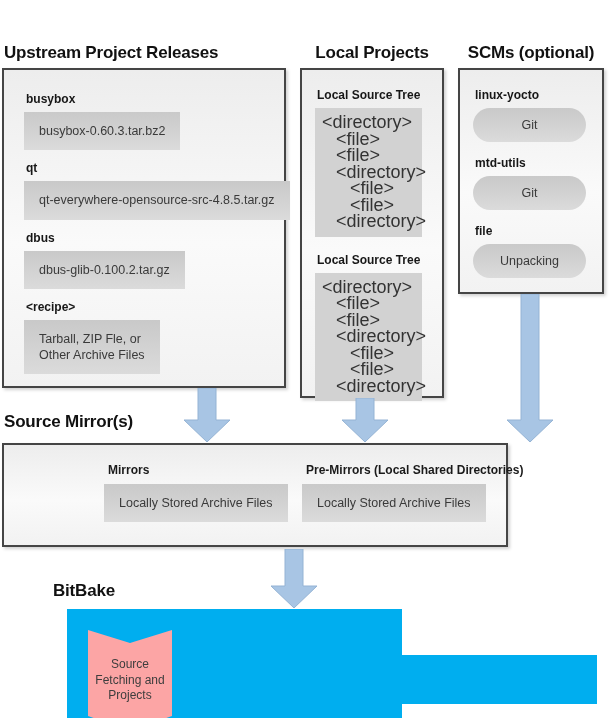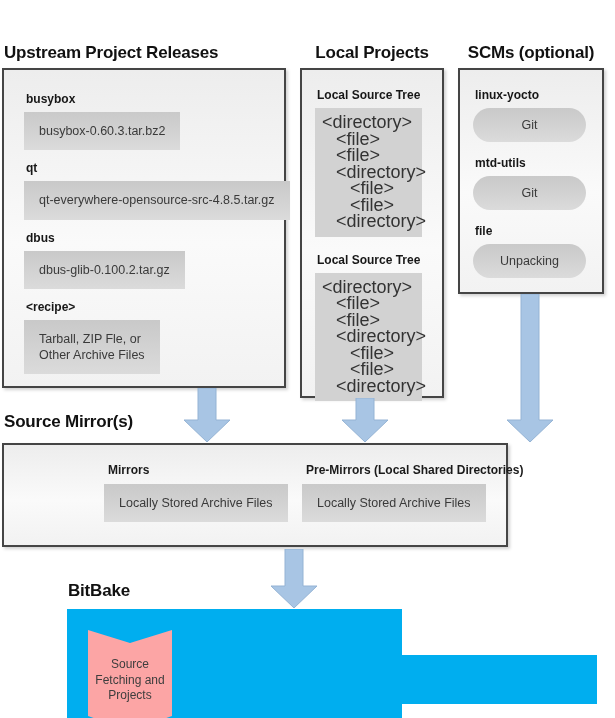--- a/index.html
+++ b/index.html
@@ -60,21 +60,21 @@
 </style>
 </head>
 <body>
 
 <div class="stage">
 
   <div class="heading" style="left:4px;top:7px;">Upstream Project Releases</div>
   <div class="heading" style="left:300px;top:7px;width:144px;text-align:center;">Local Projects</div>
   <div class="heading" style="left:455px;top:7px;width:152px;text-align:center;">SCMs (optional)</div>
   <div class="heading" style="left:4px;top:376px;">Source Mirror(s)</div>
-  <div class="heading" style="left:68px;top:545px;">BitBake</div>
+  <div class="heading" style="left:53px;top:545px;">BitBake</div>
 
   <div class="panel panel-upstream">
     <div id="upstream-items"><div class="item-label">busybox</div><div class="gbox block-wrap" style="display: inline-block;"><div class="gline">busybox-0.60.3.tar.bz2</div></div><div class="block"></div><div class="item-label">qt</div><div class="gbox block-wrap" style="display: inline-block;"><div class="gline">qt-everywhere-opensource-src-4.8.5.tar.gz</div></div><div class="block"></div><div class="item-label">dbus</div><div class="gbox block-wrap" style="display: inline-block;"><div class="gline">dbus-glib-0.100.2.tar.gz</div></div><div class="block"></div><div class="item-label">&lt;recipe&gt;</div><div class="gbox block-wrap" style="display: inline-block;"><div class="gline">Tarball, ZIP Fle, or</div><div class="gline">Other Archive Files</div></div><div class="block"></div></div>
   </div>
 
   <div class="panel panel-local">
     <div id="local-trees">
         <div class="item-label">Local Source Tree</div>
         <div class="tree-box">
           <div class="tree-entry" style="padding-left: 7px;">&lt;directory&gt;</div>

